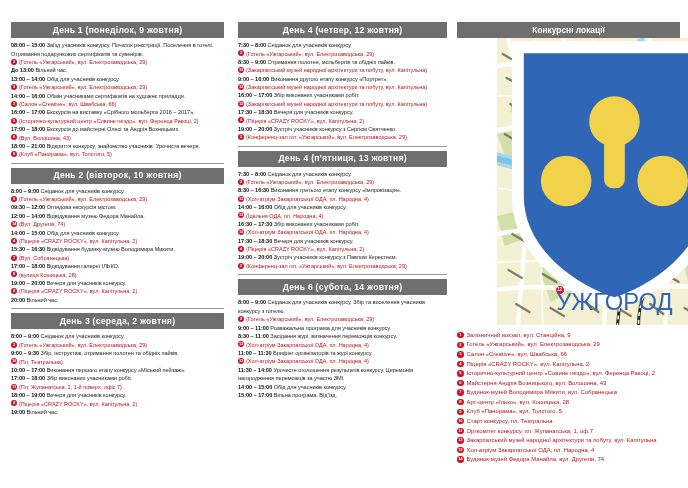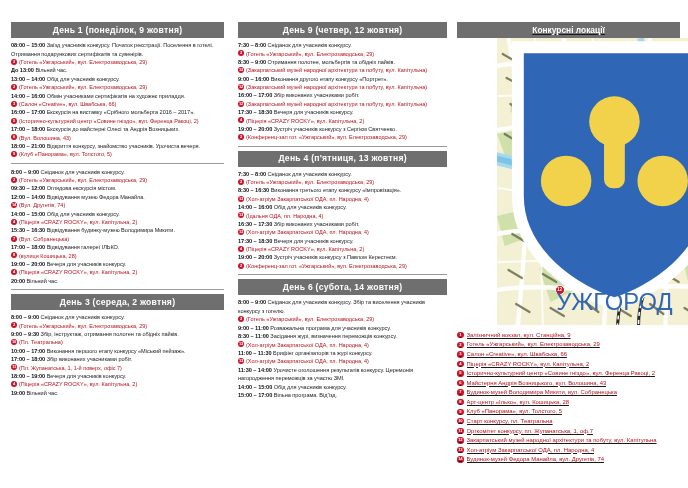--- a/index.html
+++ b/index.html
@@ -14,21 +14,21 @@
     position:relative;
     width:688px;height:488px;
     box-sizing:border-box;
     padding:22px 6px 4px 6px;
     display:flex;
     gap:0px;
   }
   .col{box-sizing:border-box;}
   .col-1{width:230px;padding:0 8px 0 5px;}
   .col-2{width:225px;padding:0 6px 0 6px;}
-  .col-3{width:233px;padding:0 2px 0 4px;text-decoration:underline;}
+  .col-3{width:233px;padding:0 2px 0 4px;}
 
   
   .day-head{
     background:#6f6f6f;
     color:#ffffff;
     text-align:center;
     font-size:8.6px;
     font-weight:bold;
     letter-spacing:.25px;
     padding:3.5px 2px 4px 2px;
@@ -147,20 +147,21 @@
           </div>
           <div class="entry"><span class="tm">18:00 – 21:00 </span><span class="tx">Відкриття конкурсу, знайомство учасників. Урочиста вечеря.</span></div>
           <div class="loc-line">
             <span class="pin">9</span>
             <span class="lt">(Клуб «Панорама», вул. Толстого, 5)</span>
           </div>
         </div>
     </div>
     <div class="sect-divider"></div>
     <div>
+      <div class="day-head">День 2 (вівторок, 10 жовтня)</div>
       <div class="day-rows">
           <div class="entry"><span class="tm">8:00 – 9:00 </span><span class="tx">Сніданок для учасників конкурсу.</span></div>
           <div class="loc-line">
             <span class="pin">2</span>
             <span class="lt">(Готель «Ужгарський», вул. Електрозаводська, 29)</span>
           </div>
           <div class="entry"><span class="tm">09:30 – 12:00 </span><span class="tx">Оглядова екскурсія містом.</span></div>
           <div class="entry"><span class="tm">12:00 – 14:00 </span><span class="tx">Відвідування музею Федора Манайла.</span></div>
           <div class="loc-line">
             <span class="pin">14</span>
@@ -214,21 +215,21 @@
             <span class="pin">4</span>
             <span class="lt">(Піцерія «CRAZY ROCKY», вул. Капітульна, 2)</span>
           </div>
           <div class="entry"><span class="tm">19:00 </span><span class="tx">Вільний час.</span></div>
         </div>
     </div>
   </div>
 
   <div class="col col-2">
     <div>
-      <div class="day-head">День 9 (четвер, 12 жовтня)</div>
+      <div class="day-head">День 4 (четвер, 12 жовтня)</div>
       <div class="day-rows">
           <div class="entry"><span class="tm">7:30 – 8:00 </span><span class="tx">Сніданок для учасників конкурсу.</span></div>
           <div class="loc-line">
             <span class="pin">2</span>
             <span class="lt">(Готель «Ужгарський», вул. Електрозаводська, 29)</span>
           </div>
           <div class="entry"><span class="tm">8:30 – 9:00 </span><span class="tx">Отримання полотен, мольбертів та обідніх пайків.</span></div>
           <div class="loc-line">
             <span class="pin">12</span>
             <span class="lt">(Закарпатський музей народної архітектури та побуту, вул. Капітульна)</span>

